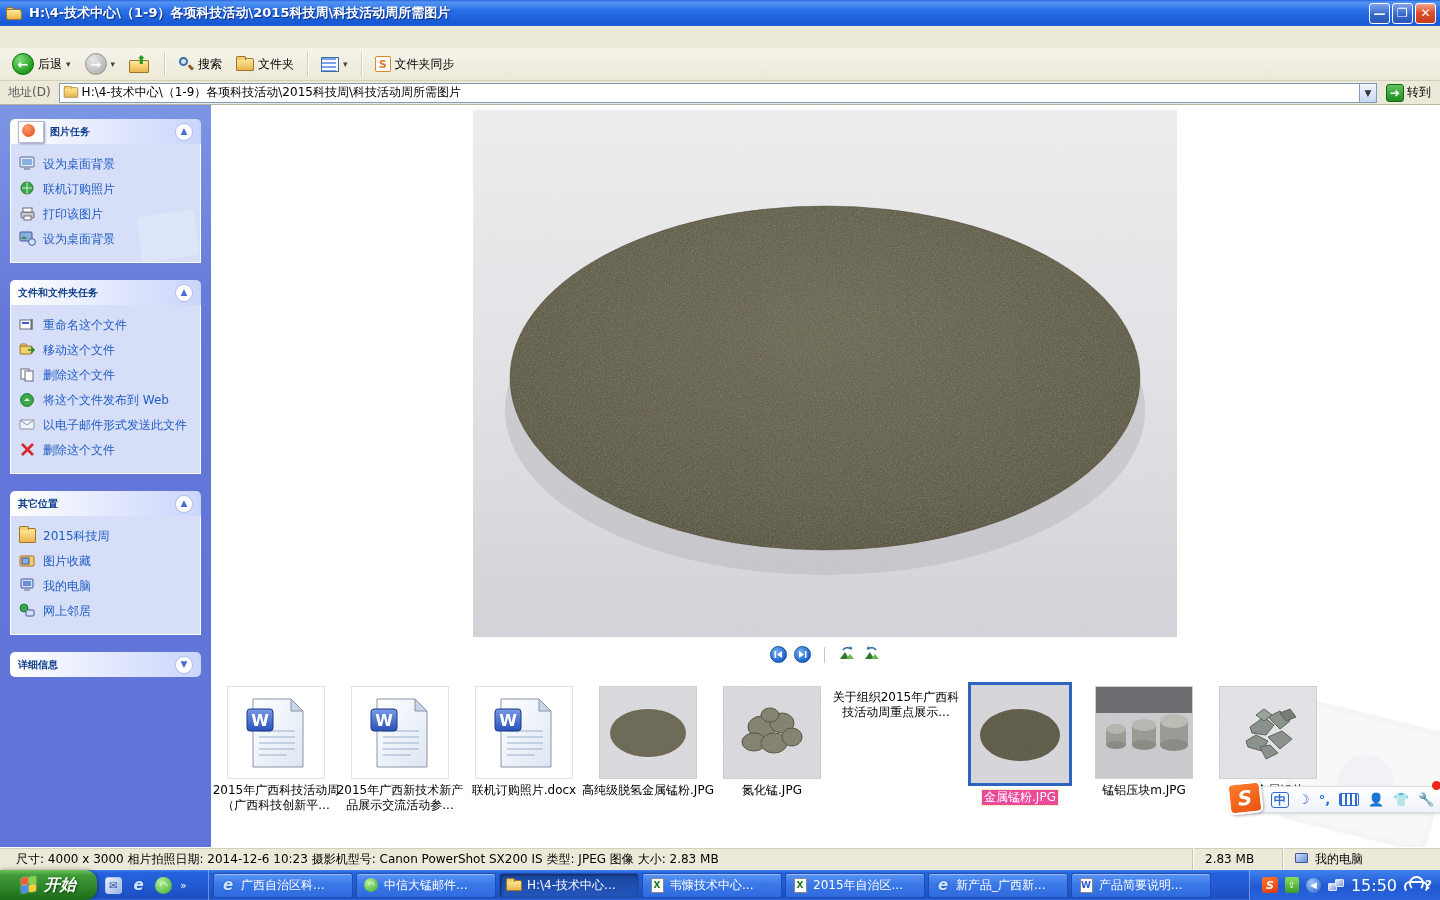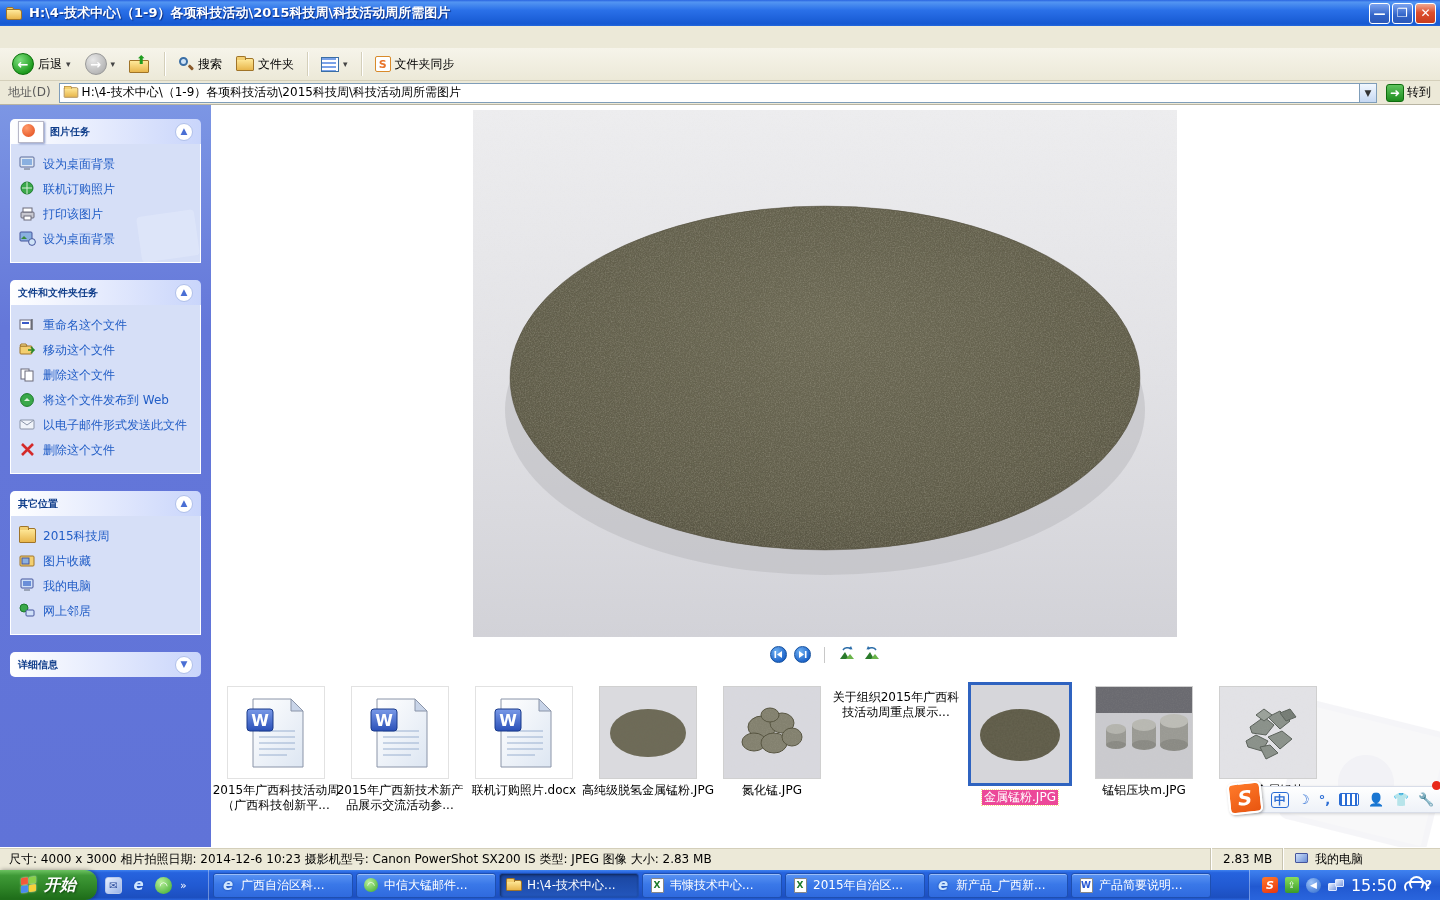--- a/index.html
+++ b/index.html
@@ -117,23 +117,23 @@
   .ime-bar { position:absolute; left:1022px; top:681px; height:27px; display:flex; align-items:center; gap:9px; background:linear-gradient(180deg,#ffffff,#eef2f8); border:1px solid #d8dde8; border-radius:3px; padding:0 10px 0 0; box-shadow:0 1px 3px rgba(0,0,0,.15); }
   .ime-logo { width:34px; height:32px; margin:-4px 0 0 -6px; border-radius:6px; background:linear-gradient(160deg,#ff7a2a,#e85510); border:2px solid #fff; box-shadow:1px 1px 3px rgba(0,0,0,.3); color:#fff; font-weight:bold; font-size:20px; font-style:italic; display:flex; align-items:center; justify-content:center; transform:rotate(-6deg); }
   .ime-item { color:#2a6cd4; font-size:13px; font-weight:bold; line-height:1; position:relative; }
   .ime-item.zh { border:1.5px solid #2a6cd4; border-radius:3px; padding:1px 2px; font-size:12px; }
   .ime-item.gray { color:#9aa4b4; }
   .ime-kbd { width:20px; height:13px; border:1.5px solid #2a6cd4; border-radius:2px; background:repeating-linear-gradient(90deg,#2a6cd4 0 2px,#fff 2px 5px); }
   .ime-dot { position:absolute; right:4px; top:-6px; width:9px; height:9px; border-radius:50%; background:#e82a1a; }
 
   
   .statusbar { position:absolute; left:0; top:847px; width:1440px; height:23px; background:#ece9d8; border-top:1px solid #fff; box-shadow:inset 0 1px 0 #d4cfba; display:flex; align-items:center; }
-  .sb-left { flex:1; padding:0 9px; white-space:nowrap; overflow:hidden; }
+  .sb-left { flex:1; padding:0 16px; white-space:nowrap; overflow:hidden; }
   .sb-cell { border-left:1px solid #c8c4b0; box-shadow:inset 1px 0 0 #fff; height:100%; display:flex; align-items:center; padding:0 12px; white-space:nowrap; }
-  .sb-size { width:72px; }
+  .sb-size { width:90px; }
   .sb-zone { width:158px; gap:5px; }
   .mycomp-ic { width:15px; height:12px; position:relative; }
   .mycomp-ic .mon { position:absolute; inset:0 2px 2px 0; background:linear-gradient(135deg,#cfe0f8,#6a8ed8); border:1px solid #44549c; border-radius:1px; }
 
   
   .taskbar { position:absolute; left:0; top:870px; width:1440px; height:30px;
     background:linear-gradient(180deg,#3f82f0 0%,#2663de 9%,#2159d1 55%,#1c4fc0 92%,#2a65dd 100%); display:flex; align-items:stretch; color:#fff; }
   .start-btn { flex:none; width:97px; border-radius:0 12px 12px 0;
     background:linear-gradient(180deg,#6cc261 0%,#3f9a37 18%,#2e8427 60%,#1f6e1a 95%);
     box-shadow:1px 0 4px rgba(0,0,0,.4); display:flex; align-items:center; justify-content:center; gap:6px;

